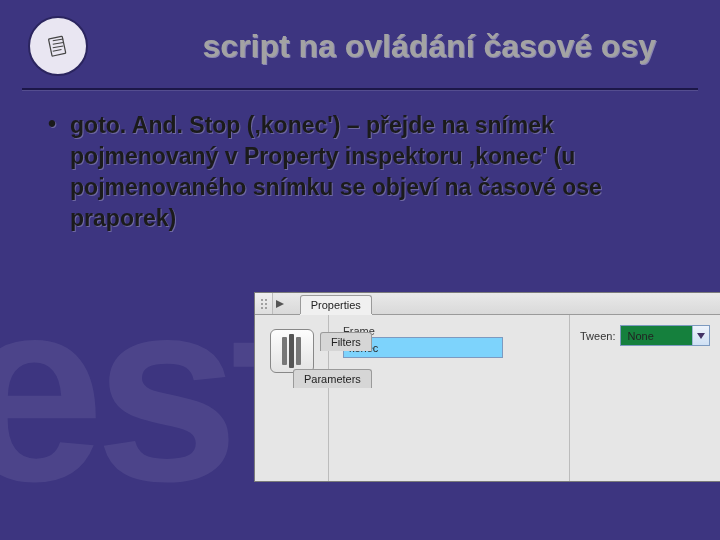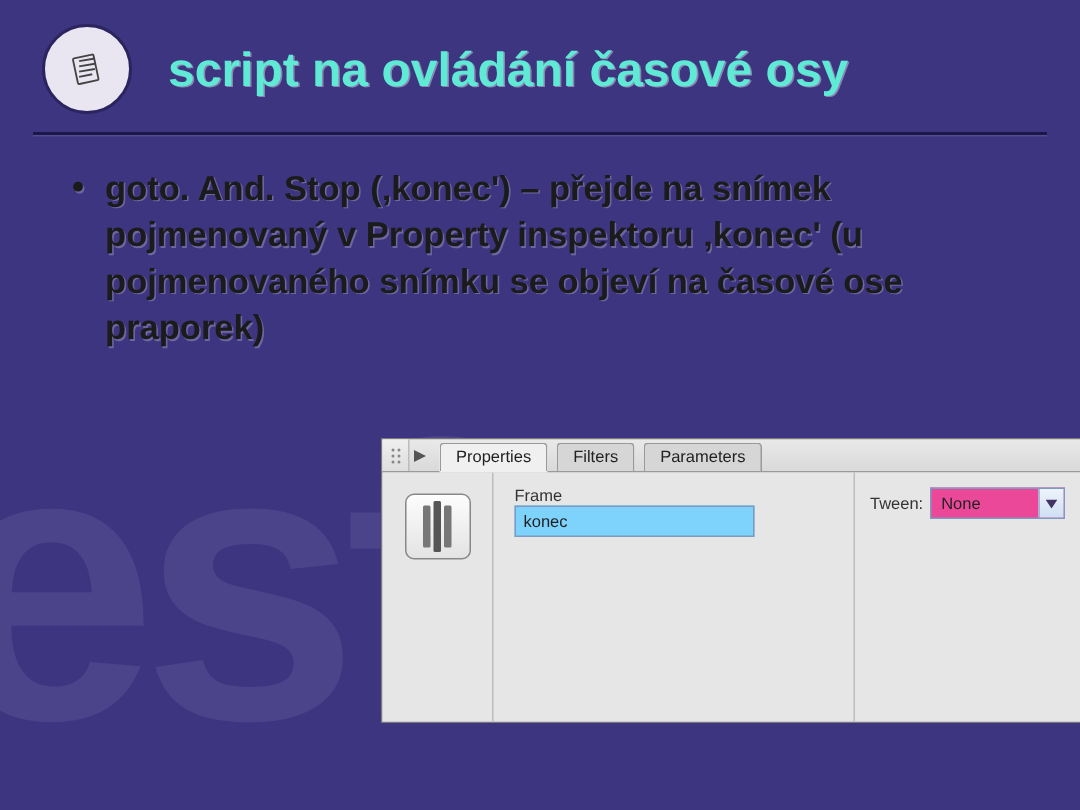--- a/index.html
+++ b/index.html
@@ -31,26 +31,26 @@
   .logo {
     width: 60px; height: 60px;
     border: 2px solid #2b255f;
     border-radius: 50%;
     display: flex; align-items: center; justify-content: center;
     background: #e9e6f2;
     flex-shrink: 0;
   }
   .logo svg { width: 28px; height: 28px; }
   .title {
-    color: #5eead4;
+    color: #a3a3a3;
     font-size: 32px;
     font-weight: 700;
     text-shadow: 1px 1px 0 rgba(255,255,255,0.4);
     flex: 1;
-    text-align: left;
+    text-align: right;
     padding-right: 40px;
   }
   .hr {
     height: 2px;
     background: #1c1748;
     margin: 0 22px 6px 22px;
     box-shadow: 0 1px 0 rgba(255,255,255,0.12);
   }
   .content {
     padding: 14px 48px 0 48px;
@@ -100,21 +100,22 @@
     border-right: 1px solid #bcbcbc;
     background: linear-gradient(#efefef,#dedede);
   }
   .panel-arrow {
     width: 14px; display:flex; align-items:center; justify-content:center;
   }
   .tabs {
     display: flex;
     align-items: flex-end;
     padding-left: 6px;
-    gap: 6px;
+    gap: 16px;
+    flex-direction: column;
   }
   .tab {
     padding: 3px 10px 3px 10px;
     border: 1px solid #9a9a9a;
     border-bottom: none;
     background: #d6d6d6;
     border-radius: 3px 3px 0 0;
     margin-top: 2px;
     position: relative;
   }
@@ -164,21 +165,21 @@
     padding: 2px 5px;
     color: #222;
   }
   .labeltype-row { margin-top: 8px; }
   .dropdown {
     display: inline-flex;
     align-items: center;
     width: 160px;
     height: 21px;
     border: 1px solid #7d9ac0;
-    background: #ec4899;
+    background: #15803d;
     position: relative;
   }
   .dropdown .val {
     flex: 1;
     padding: 0 6px;
     font: 11px Tahoma, Arial;
   }
   .dropdown .dd-btn {
     width: 17px; height: 100%;
     background: linear-gradient(#eef3fb,#cfe0f4);

